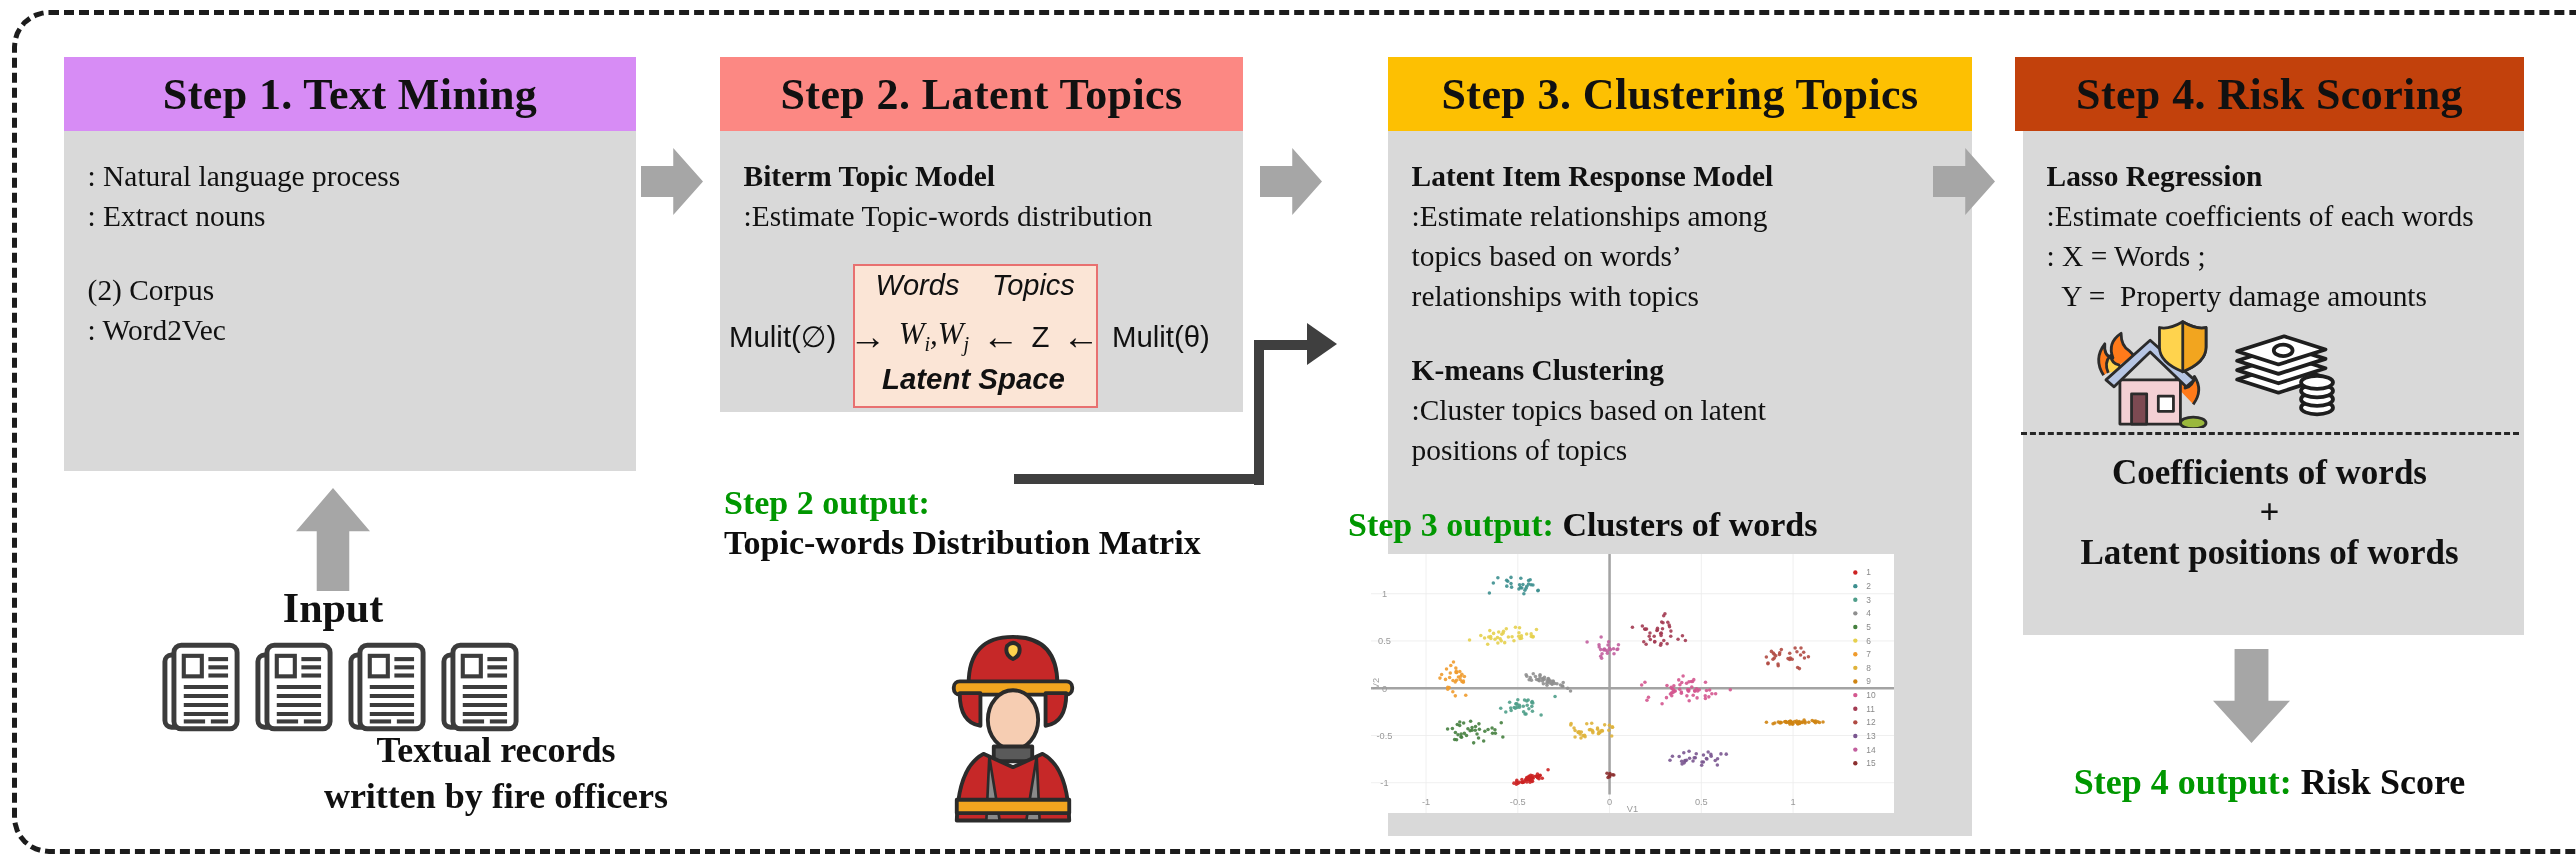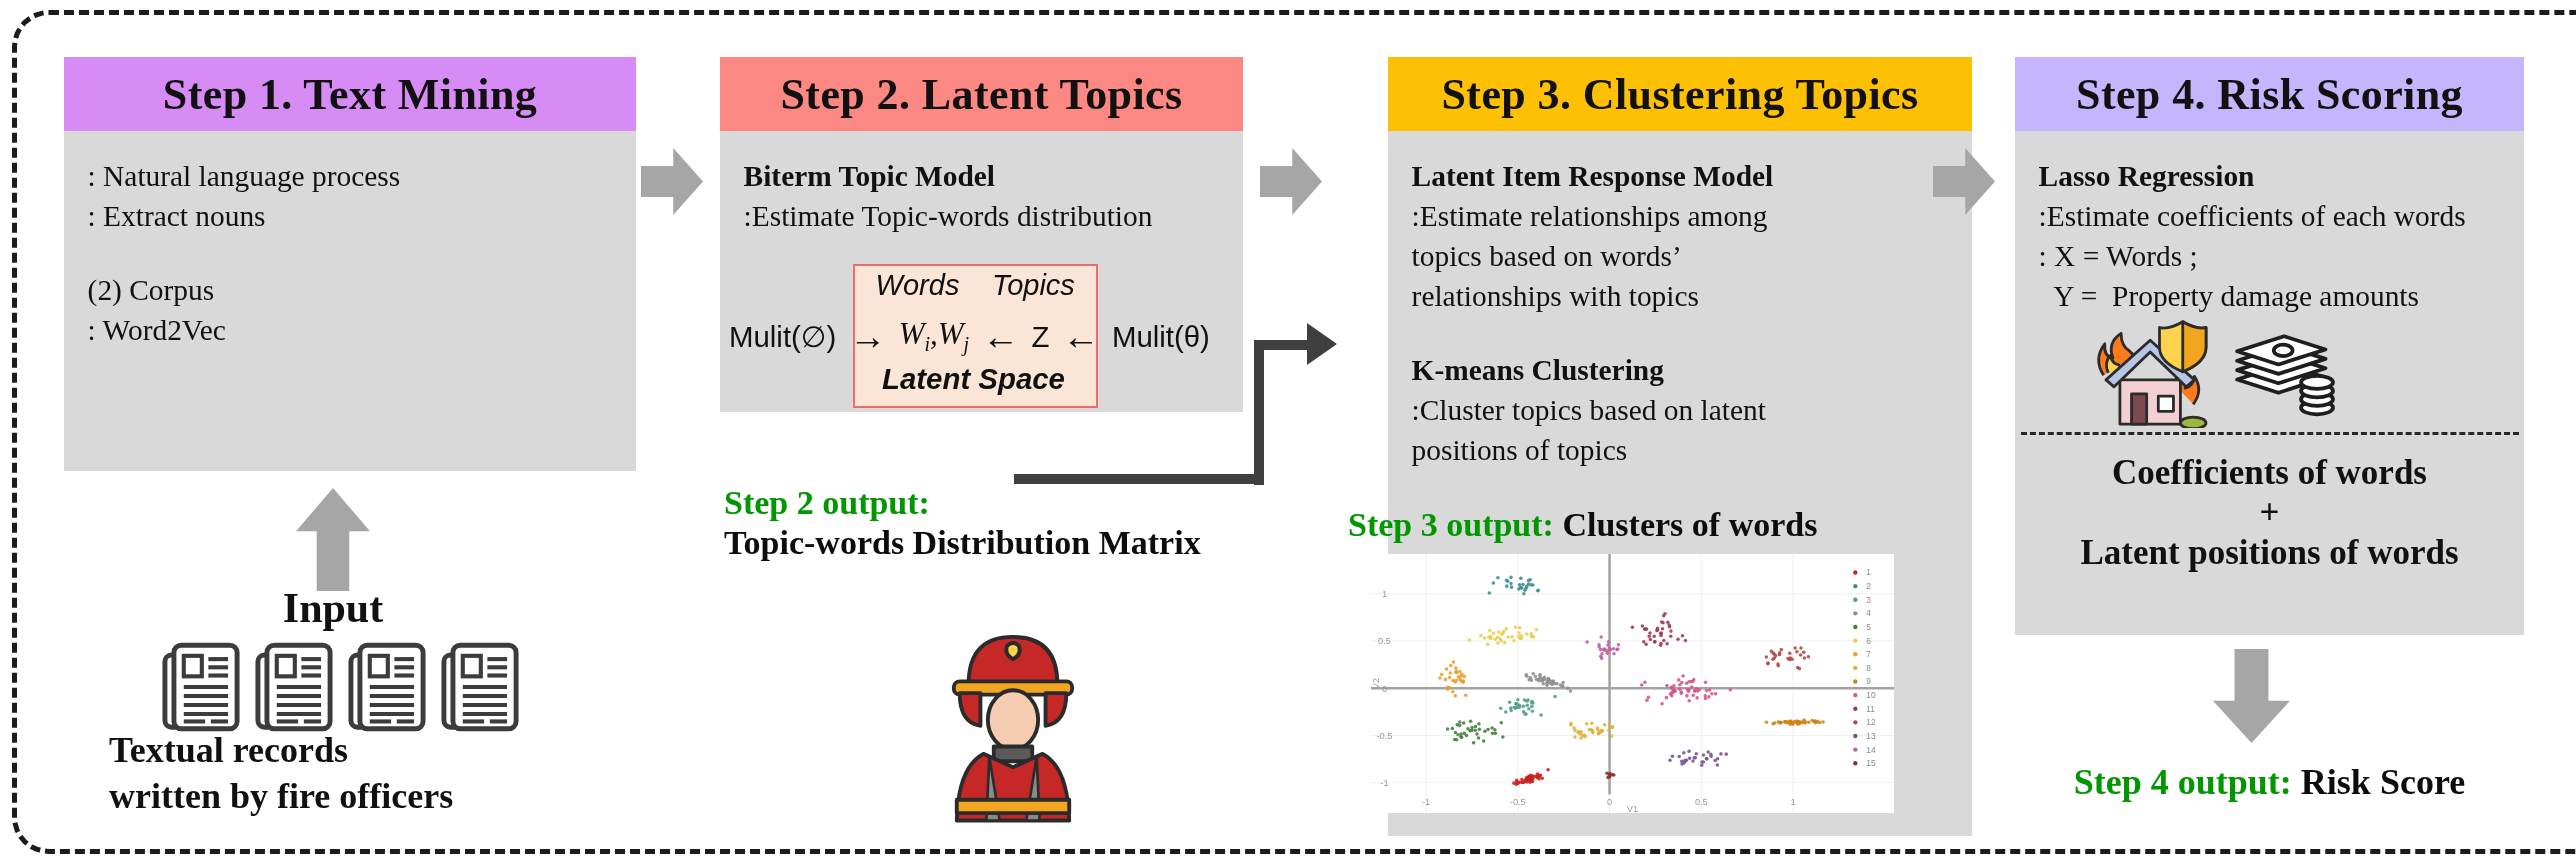--- a/index.html
+++ b/index.html
@@ -15,21 +15,21 @@
   #step1{left:64px;width:572px;}
   #step2{left:720px;width:523px;}
   #step3{left:1388px;width:584px;}
   #step4{left:2015px;width:509px;}
   .step header{height:74px;display:flex;align-items:center;justify-content:center;
                font-weight:bold;font-size:44px;letter-spacing:0.4px;}
   .step .body{background:var(--gray);}
   #step1 .body{height:340px;}
   #step2 .body{height:281px;}
   #step3 .body{height:705px;}
-  #step4 .body{height:504px;}
+  #step4 .body{height:504px;margin-left:8px;}
   .lines{padding:25px 13.5px 0 23.6px;font-size:29.4px;line-height:40px;white-space:pre-wrap;}
   .lines .b{font-weight:bold;}
   .lines .sp{height:34px;}
 
   
   .blk{background:var(--arrow);}
   .arrow-right{width:62px;height:67px;
     clip-path:polygon(0 27%,52% 27%,52% 0,100% 50%,52% 100%,52% 73%,0 73%);}
   .a1{left:641px;top:148px;} .a2{left:1260px;top:148px;} .a3{left:1933px;top:148px;}
   .arrow-up{left:296px;top:488px;width:74px;height:103px;
@@ -72,21 +72,21 @@
   .low4{left:2015px;top:453px;width:509px;text-align:center;font-weight:bold;
         font-size:35px;line-height:40px;}
   .icon-house{left:2085px;top:305px;width:128px;height:123px;}
   .icon-money{left:2229px;top:325px;width:114px;height:94px;}
 
   
   .input-label{left:249px;top:584px;width:168px;text-align:center;
                font-size:42px;font-weight:bold;}
   .papers{left:160px;top:638px;display:flex;gap:11px;}
   .papers svg{width:82px;height:98px;}
-  .caption{left:109px;top:727px;width:774px;font-weight:bold;
+  .caption{left:109px;top:727px;width:774px;text-align:center;font-weight:bold;
            font-size:36px;line-height:46px;}
   .icon-fire{left:939px;top:623px;width:148px;height:204px;}
 
   
   .plot{left:1371px;top:554px;width:523px;height:259px;background:#fff;}
 </style>
 </head>
 <body>
 
 <div class="canvas">
@@ -113,21 +113,21 @@
   <section class="step" id="step3">
     <header style="background: rgb(253, 192, 2);">
       <span>Step 3. Clustering Topics</span>
     </header>
     <div class="body">
       <div class="lines"><div class="b">Latent Item Response Model</div><div>:Estimate relationships among</div><div>topics based on words’</div><div>relationships with topics</div><div class="sp"></div><div class="b">K-means Clustering</div><div>:Cluster topics based on latent</div><div>positions of topics</div></div>
     </div>
   </section>
 
   <section class="step" id="step4">
-    <header style="background: #c4b5fd;">
+    <header style="background: #c2410c;">
       <span>Step 4. Risk Scoring</span>
     </header>
     <div class="body">
       <div class="lines"><div class="b">Lasso Regression</div><div>:Estimate coefficients of each words</div><div>: X = Words ;</div><div>  Y =  Property damage amounts</div></div>
     </div>
   </section>
 
   <div class="abs blk arrow-right a1"></div>
   <div class="abs blk arrow-right a2"></div>
   <div class="abs blk arrow-right a3"></div>

